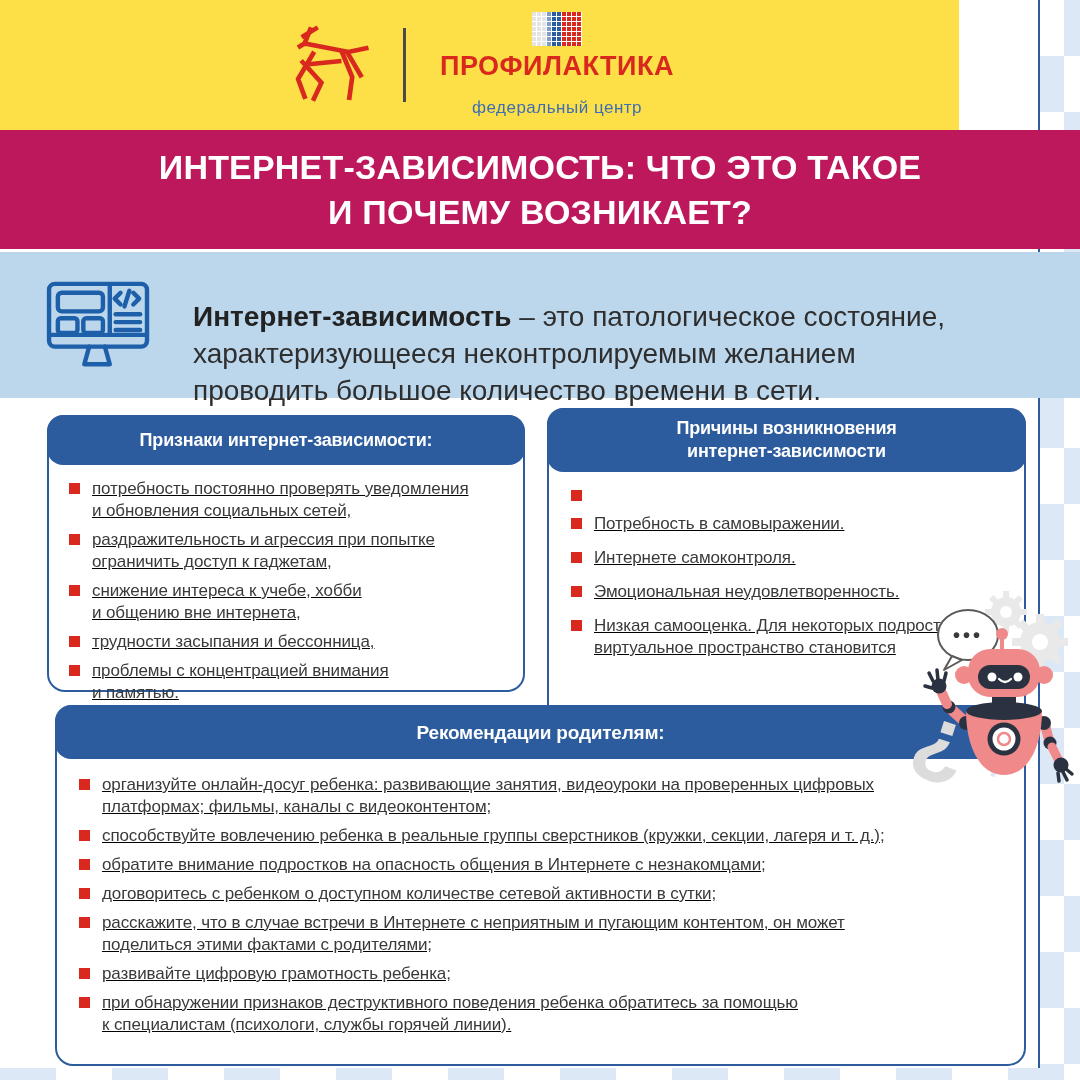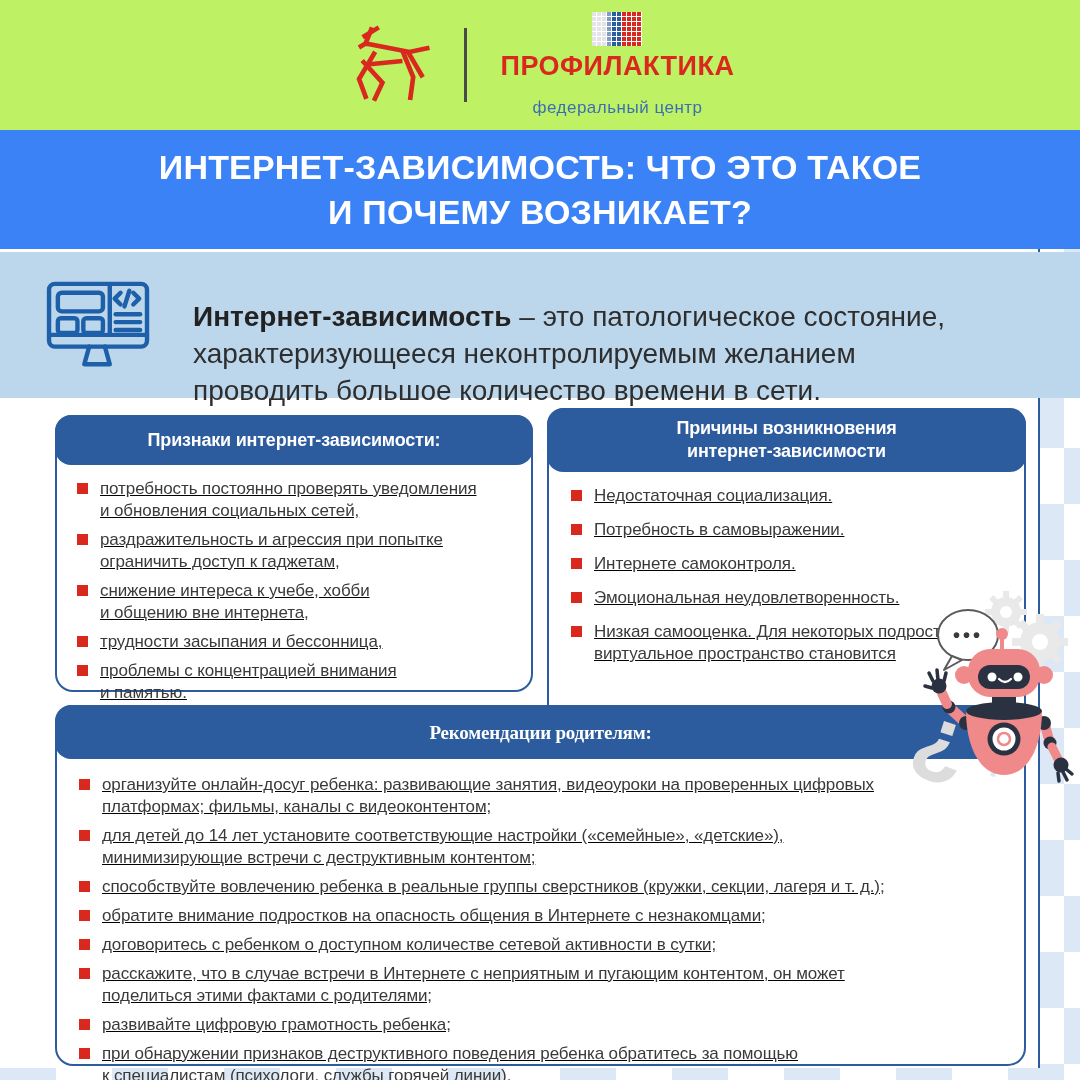--- a/index.html
+++ b/index.html
@@ -4,53 +4,53 @@
 <style>
   html,body{margin:0;padding:0;}
   body{
     width:1080px;height:1080px;position:relative;overflow:hidden;
     font-family:"Liberation Sans","DejaVu Sans",sans-serif;
     background:repeating-conic-gradient(#dce8f5 0% 25%, #ffffff 0% 50%);
     background-size:112px 112px;
   }
   .mask{position:absolute;left:0;top:0;width:1038px;height:1068px;background:#ffffff;border-right:2px solid #2d5c9e;}
   
-  .header-band{position:absolute;left:0;top:0;width:1080px;height:130px;background:#bef264;display:flex;align-items:center;justify-content:center;gap:34px;}
+  .header-band{position:absolute;left:0;top:0;width:959px;height:130px;background:#fde047;display:flex;align-items:center;justify-content:center;gap:34px;}
   .divider{width:3px;height:74px;background:#4a4a4a;}
   .brand-block{display:flex;flex-direction:column;align-items:center;}
   .brand-grid{width:50px;height:34px;margin-bottom:6px;
     background-image:
       repeating-linear-gradient(to right, transparent 0 4px, #ffffff 4px 5px),
       repeating-linear-gradient(to bottom, transparent 0 4px, #ffffff 4px 5px),
       linear-gradient(to right,#e4e4e4 0 15px,#7f9cc9 15px 20px,#2d5c9e 20px 30px,#d9281e 30px 50px);}
   .brand-name{color:#d9281e;font-weight:bold;font-size:27px;letter-spacing:.5px;line-height:1.05;}
   .brand-sub{color:#3c6eb5;font-size:17px;letter-spacing:.5px;margin-top:18px;}
   
-  .red-banner{position:absolute;left:0;top:130px;width:1080px;height:119px;background:#3b82f6;display:flex;align-items:center;justify-content:center;}
+  .red-banner{position:absolute;left:0;top:130px;width:1080px;height:119px;background:#be185d;display:flex;align-items:center;justify-content:center;}
   .red-banner h1{margin:0;color:#ffffff;font-size:34px;line-height:45px;font-weight:bold;text-align:center;white-space:pre-line;letter-spacing:.2px;}
   
   .blue-band{position:absolute;left:0;top:252px;width:1080px;height:146px;background:#bcd7ec;}
   .monitor-icon{position:absolute;left:45px;top:280px;}
   .def-text{position:absolute;left:193px;top:270px;width:840px;font-size:28px;line-height:37px;color:#2e2e2e;white-space:pre-line;}
   .def-text b{font-weight:bold;color:#222222;}
   
   .panel{position:absolute;background:#ffffff;border:2px solid #2d5c9e;border-radius:18px;box-sizing:border-box;}
   .panel-header{margin:-2px -2px 0 -2px;background:#2d5c9e;border-radius:16px;display:flex;align-items:center;justify-content:center;color:#ffffff;font-weight:bold;text-align:center;white-space:pre-line;font-size:18px;line-height:23px;letter-spacing:-.2px;}
   .panel ul{list-style:none;margin:0;padding:0;text-decoration:underline;}
   .panel li{display:flex;gap:12px;}
   .sq{width:11px;height:11px;background:#d9281e;margin-top:5px;flex-shrink:0;}
   .itx{font-size:17px;line-height:22px;color:#3a3a3a;white-space:pre-line;letter-spacing:-.1px;}
-  .panel-signs{left:55px;top:415px;width:478px;height:277px;}
+  .panel-signs{left:47px;top:415px;width:478px;height:277px;}
   .panel-signs .panel-header{height:50px;}
   .panel-signs ul{padding:13px 12px 0 20px;display:flex;flex-direction:column;gap:7px;}
   .panel-causes{left:547px;top:408px;width:479px;height:332px;}
   .panel-causes .panel-header{height:64px;}
   .panel-causes ul{padding:13px 10px 0 22px;display:flex;flex-direction:column;gap:12px;}
   .panel-reco{left:55px;top:705px;width:971px;height:361px;}
-  .panel-reco .panel-header{height:54px;font-size:19px;font-family:Liberation Serif, serif;}
+  .panel-reco .panel-header{height:54px;font-size:19px;}
   .panel-reco ul{padding:15px 14px 0 22px;display:flex;flex-direction:column;gap:7px;}
   
   .gears{position:absolute;left:978px;top:588px;z-index:5;}
   .speech{position:absolute;left:930px;top:608px;z-index:6;}
   .speech-dots{position:absolute;left:946px;top:624px;width:44px;text-align:center;font-size:20px;letter-spacing:3px;color:#3a3a3a;font-weight:bold;z-index:7;}
   .qmark-big{position:absolute;left:912px;top:700px;font-size:88px;font-weight:bold;color:#dcdcdc;transform:rotate(198deg);z-index:4;}
   .qmark-small{position:absolute;left:986px;top:748px;font-size:32px;font-weight:bold;color:#dfe7f2;transform:rotate(14deg);z-index:4;}
   .robot{position:absolute;left:918px;top:585px;z-index:8;}
 </style>
 </head>
@@ -135,21 +135,20 @@
       </li>
   </ul>
 </div>
 
 <div class="panel panel-causes">
   <div class="panel-header">Причины возникновения
 интернет-зависимости</div>
   <ul>
     <li>
         <span class="sq"></span>
-        <span class="itx">Недостаточная социализация.</span>
       </li>
     <li>
         <span class="sq"></span>
         <span class="itx">Потребность в самовыражении.</span>
       </li>
     <li>
         <span class="sq"></span>
         <span class="itx">Интернете самоконтроля.</span>
       </li>
     <li>
@@ -164,25 +163,20 @@
   </ul>
 </div>
 
 <div class="panel panel-reco">
   <div class="panel-header">Рекомендации родителям:</div>
   <ul>
     <li>
         <span class="sq"></span>
         <span class="itx">организуйте онлайн-досуг ребенка: развивающие занятия, видеоуроки на проверенных цифровых
 платформах; фильмы, каналы с видеоконтентом;</span>
-      </li>
-    <li>
-        <span class="sq"></span>
-        <span class="itx">для детей до 14 лет установите соответствующие настройки («семейные», «детские»),
-минимизирующие встречи с деструктивным контентом;</span>
       </li>
     <li>
         <span class="sq"></span>
         <span class="itx">способствуйте вовлечению ребенка в реальные группы сверстников (кружки, секции, лагеря и т. д.);</span>
       </li>
     <li>
         <span class="sq"></span>
         <span class="itx">обратите внимание подростков на опасность общения в Интернете с незнакомцами;</span>
       </li>
     <li>

